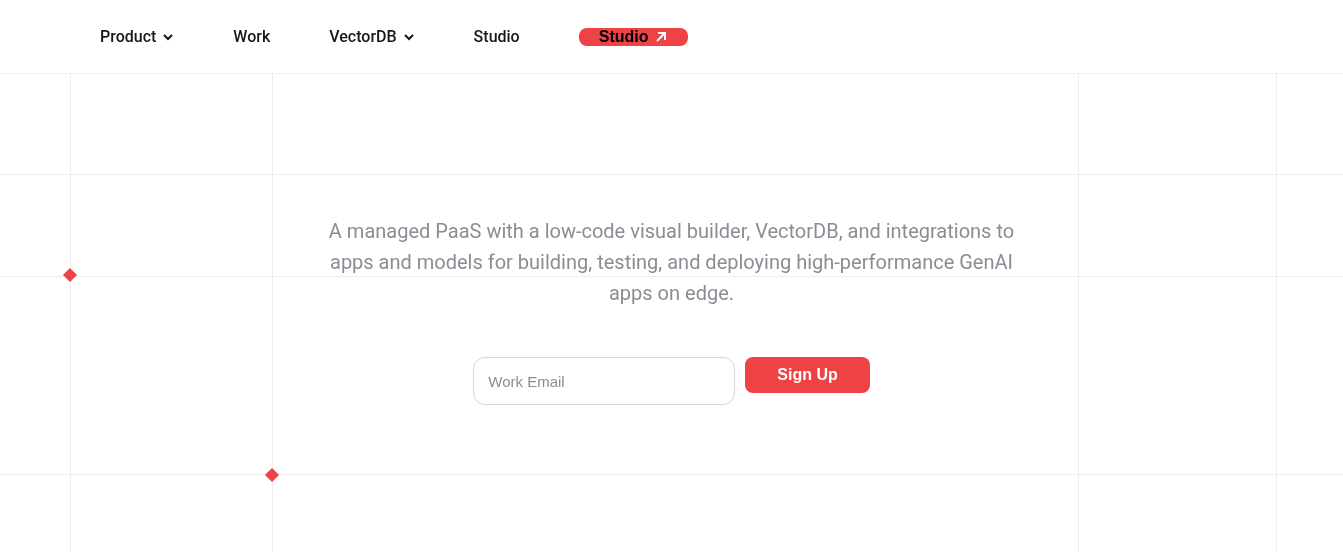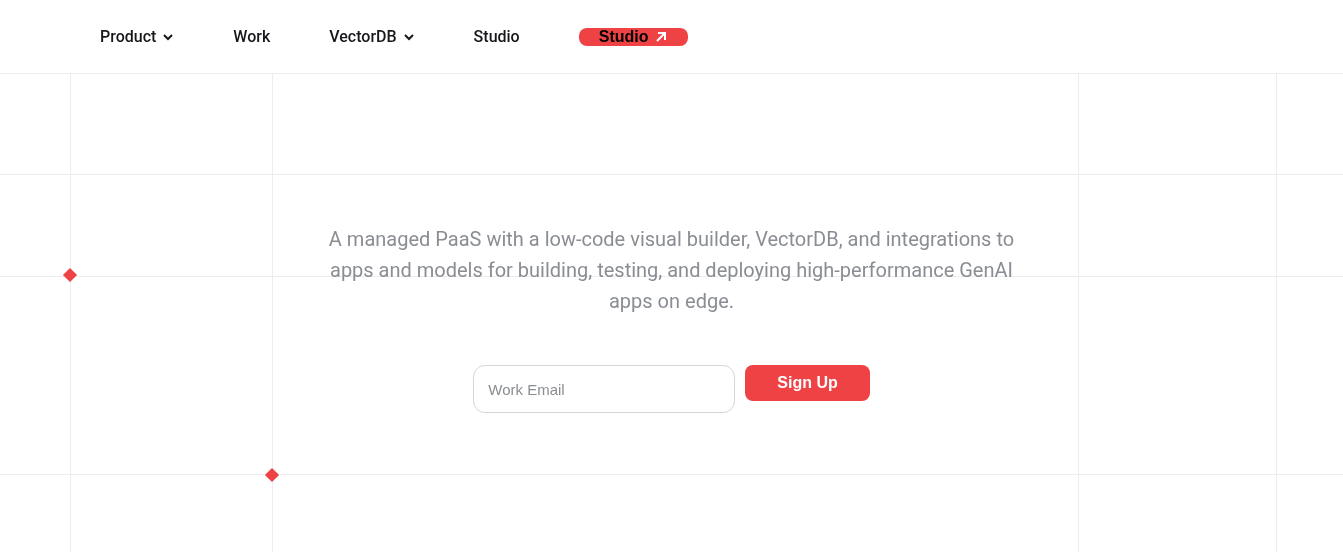--- a/index.html
+++ b/index.html
@@ -103,21 +103,21 @@
   padding-top: 110px;
 }
 .hero h1 {
   font-size: 64px;
   line-height: 1.12;
   font-weight: 700;
   color: #ee4244;
   letter-spacing: -1px;
 }
 .hero p.sub {
-  margin-top: 40px;
+  margin-top: 32px;
   font-size: 20px;
   line-height: 1.55;
   color: #8a8d93;
   max-width: 720px;
   margin-left: auto;
   margin-right: auto;
 }
 .signup {
   margin-top: 48px;
   display: flex;

